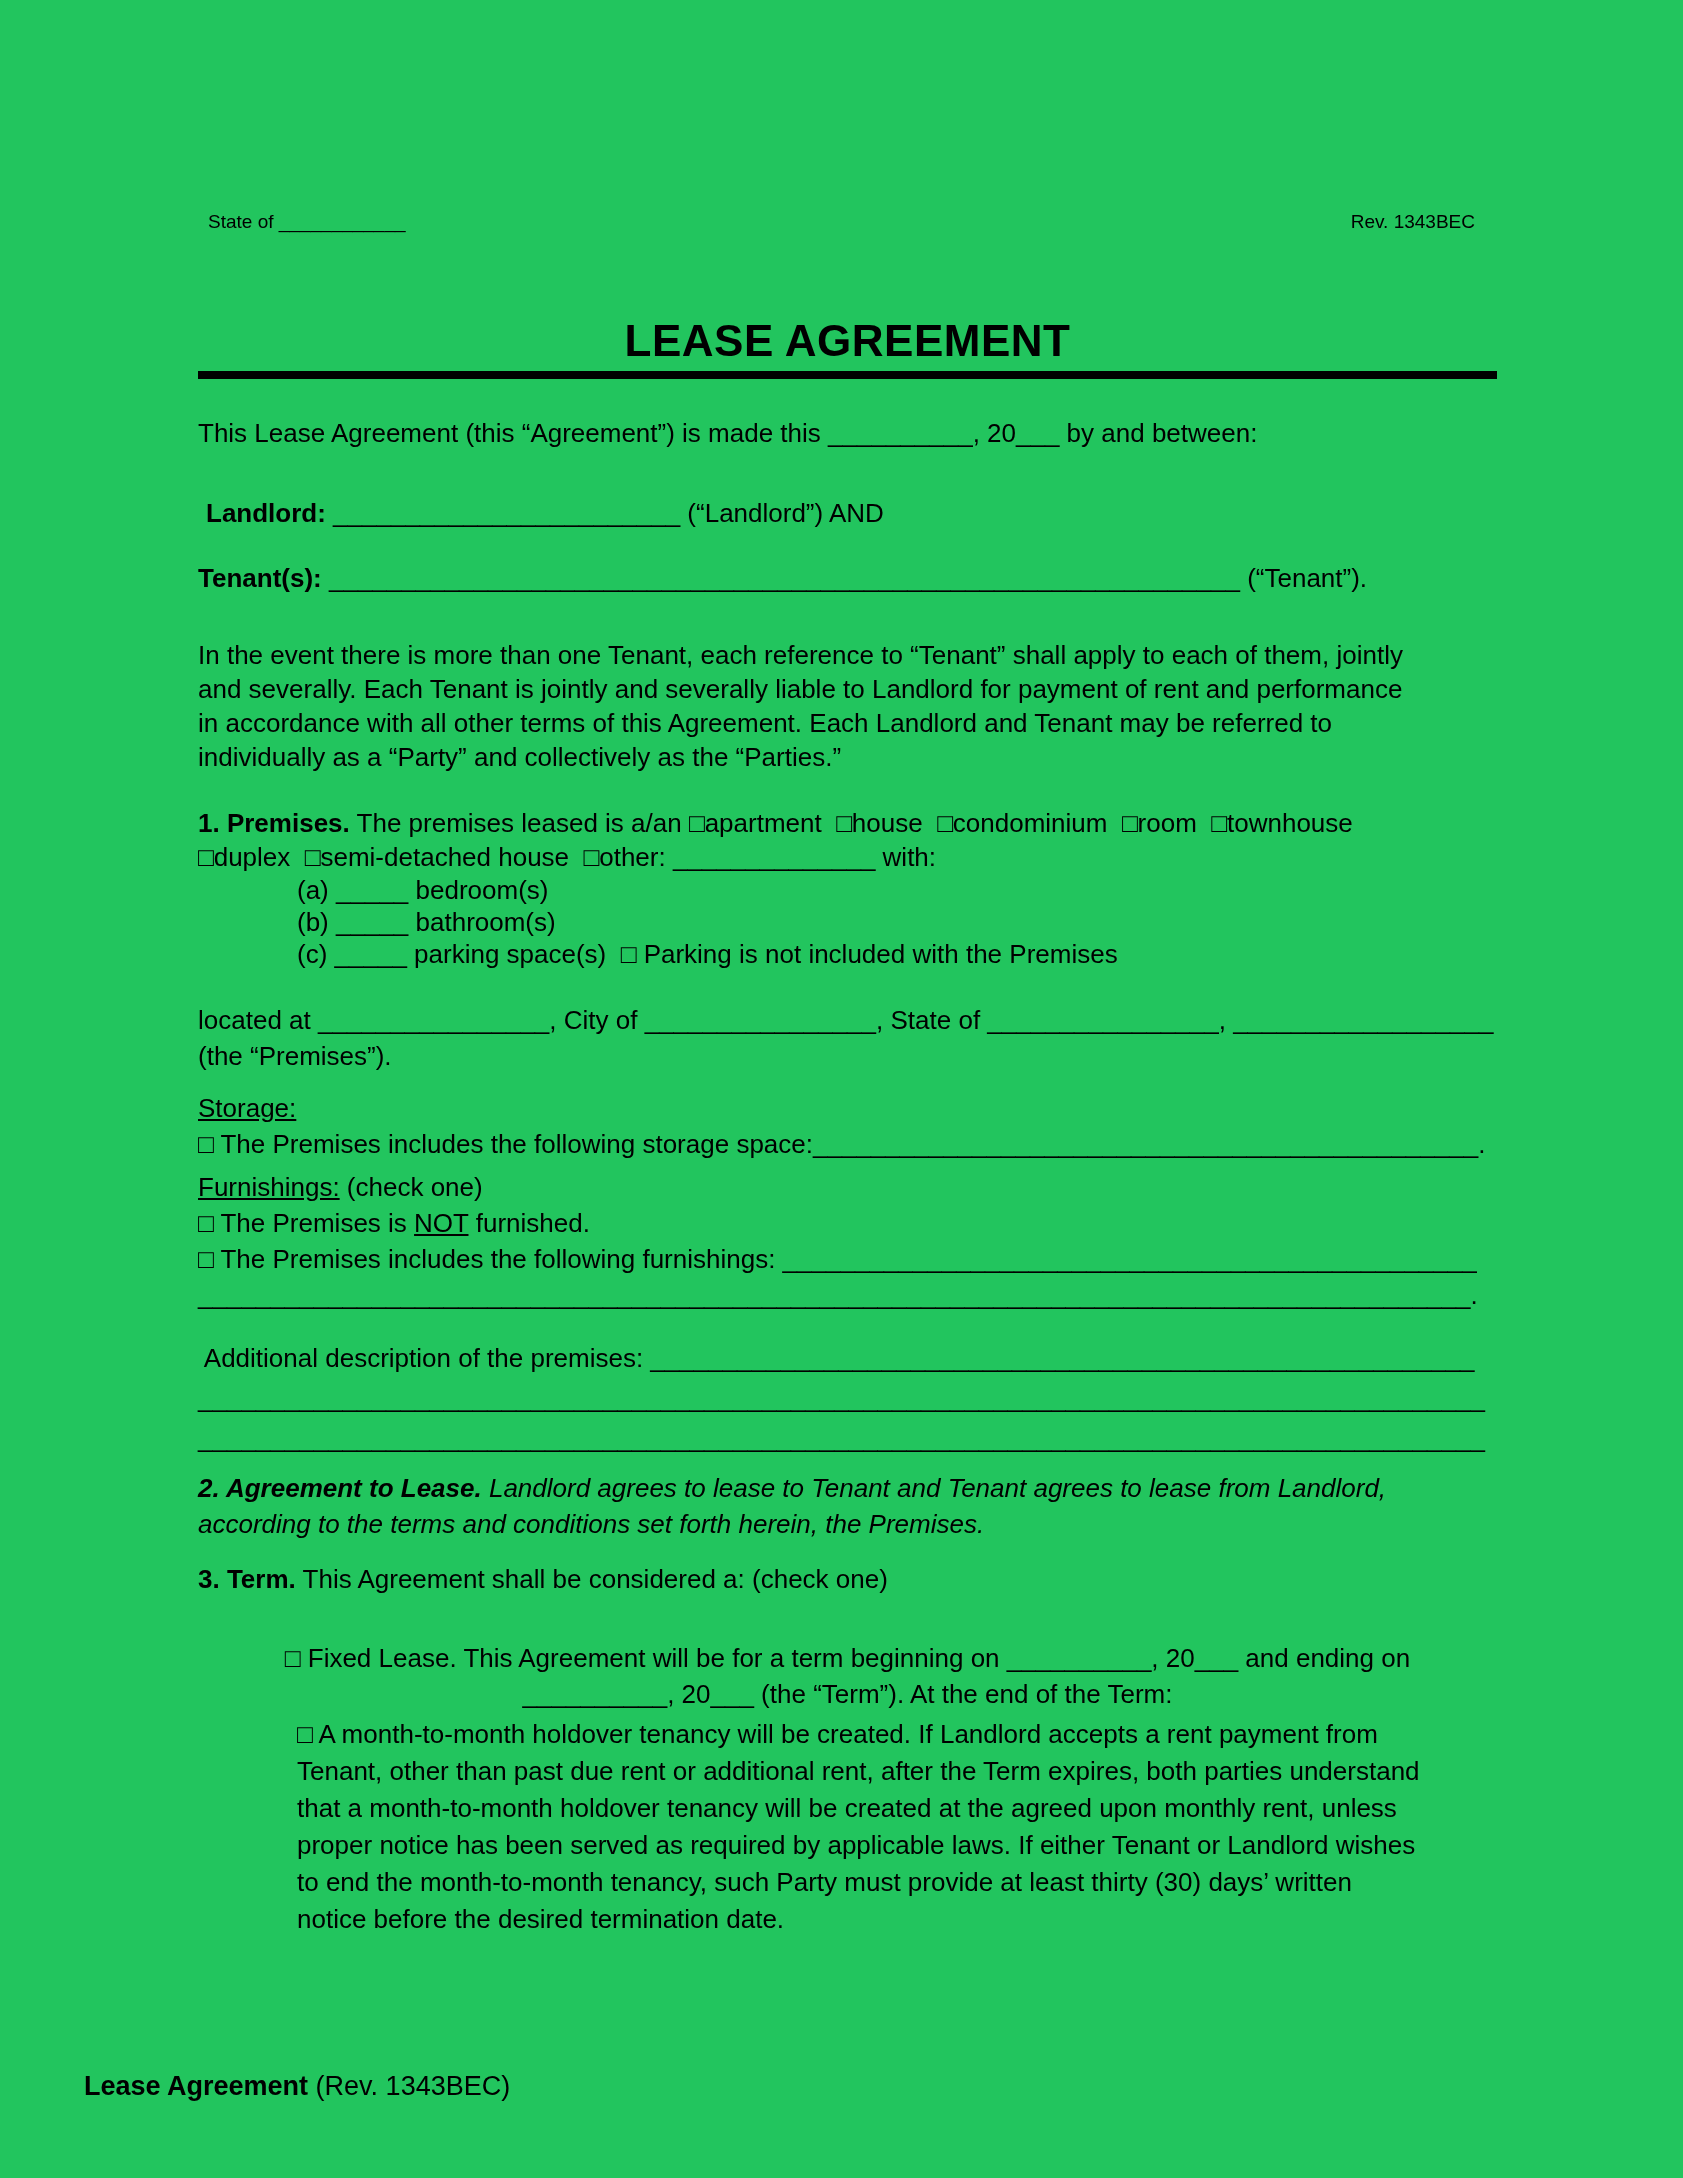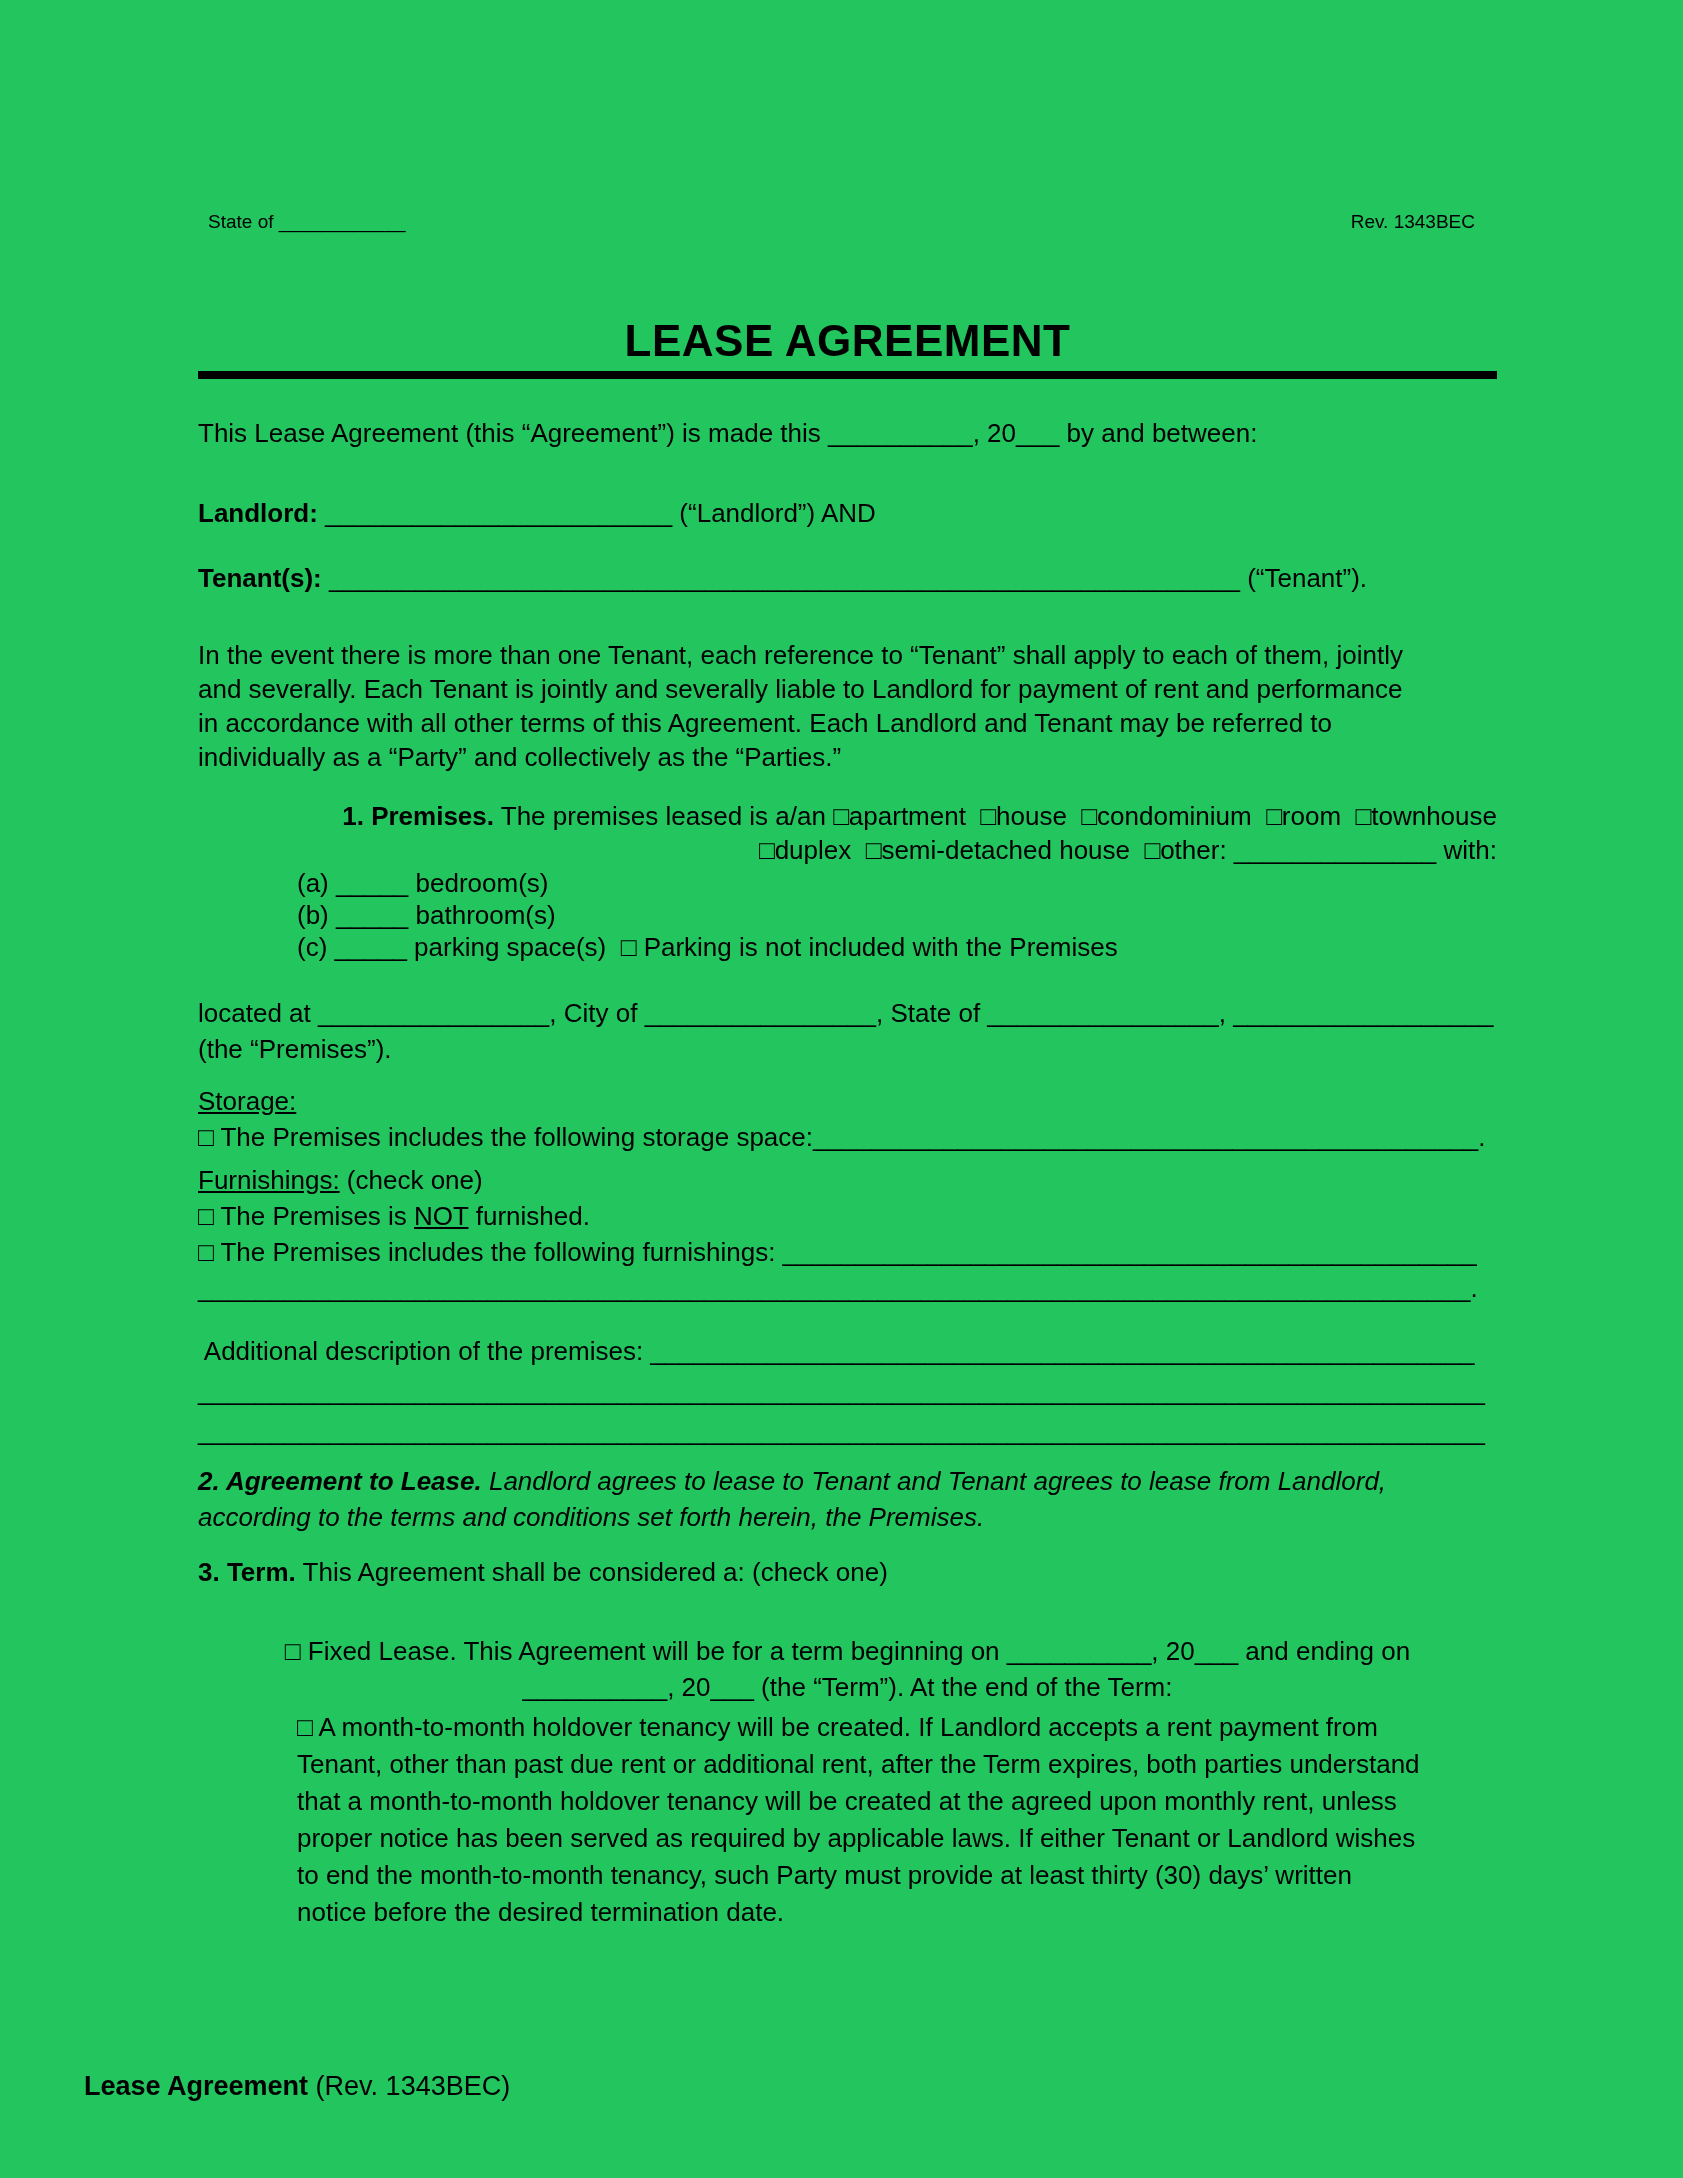--- a/index.html
+++ b/index.html
@@ -41,24 +41,24 @@
     letter-spacing: 0.5px;
   }
   .title-rule {
     margin-top: 6px;
     height: 8px;
     background: #000000;
   }
   strong { font-weight: 700; }
   .u { text-decoration: underline; }
   .p-intro    { margin-top: 36px; }
-  .p-landlord { margin-top: 44px; }
+  .p-landlord { margin-top: 44px; margin-left: 8px; }
   .p-tenant   { margin-top: 29px; }
   .p-joint    { margin-top: 42px; line-height: 34px; }
-  .p-s1       { margin-top: 25px; line-height: 34px; text-align: right; }
+  .p-s1       { margin-top: 32px; line-height: 34px; }
   .p-abc      { margin-top: 0px;  margin-left: 99px; line-height: 32px; }
   .p-located  { margin-top: 32px; }
   .p-storage  { margin-top: 16px; }
   .p-furn     { margin-top: 7px; }
   .p-addl     { margin-top: 25px; line-height: 40px; }
   .p-s2       { margin-top: 12px; font-style: italic; }
   .p-s3       { margin-top: 19px; }
   .p-fixed    { margin-top: 43px; text-align: center; }
   .p-holdover { margin-top: 4px;  margin-left: 99px; line-height: 37px; }
   .doc-footer {

